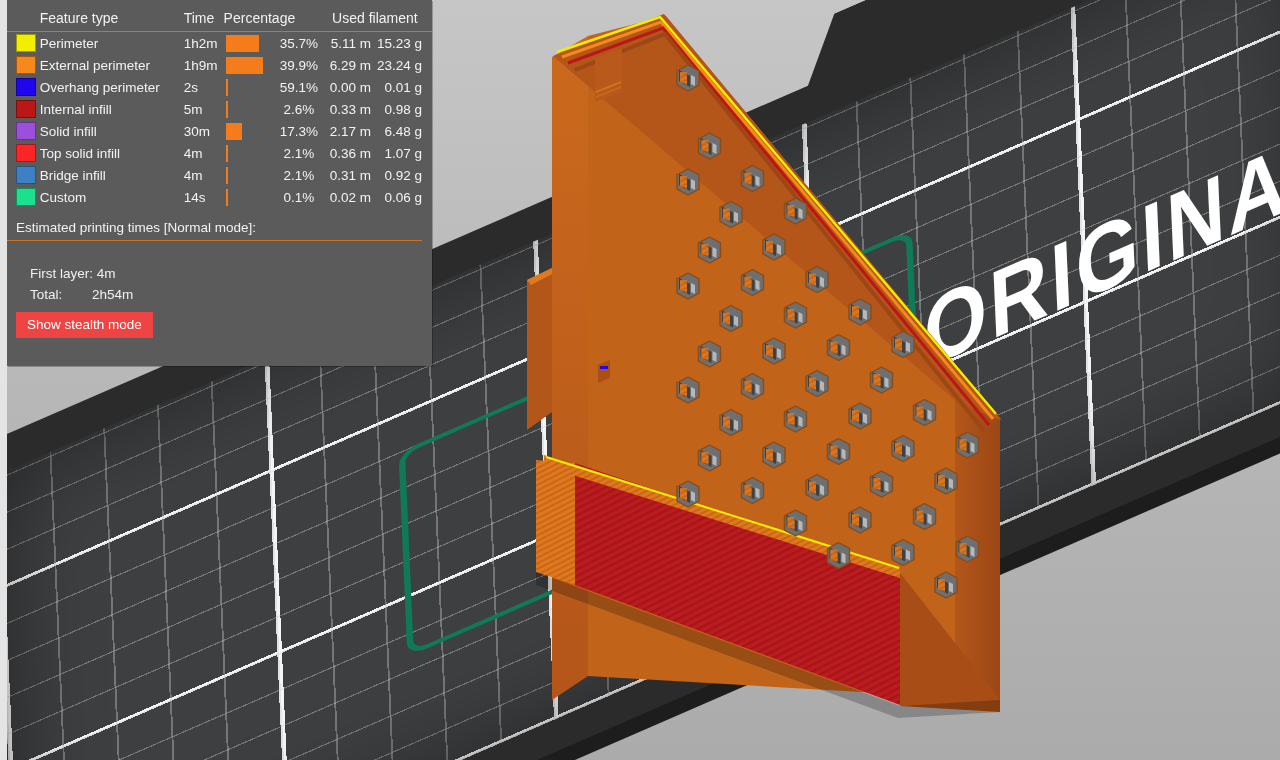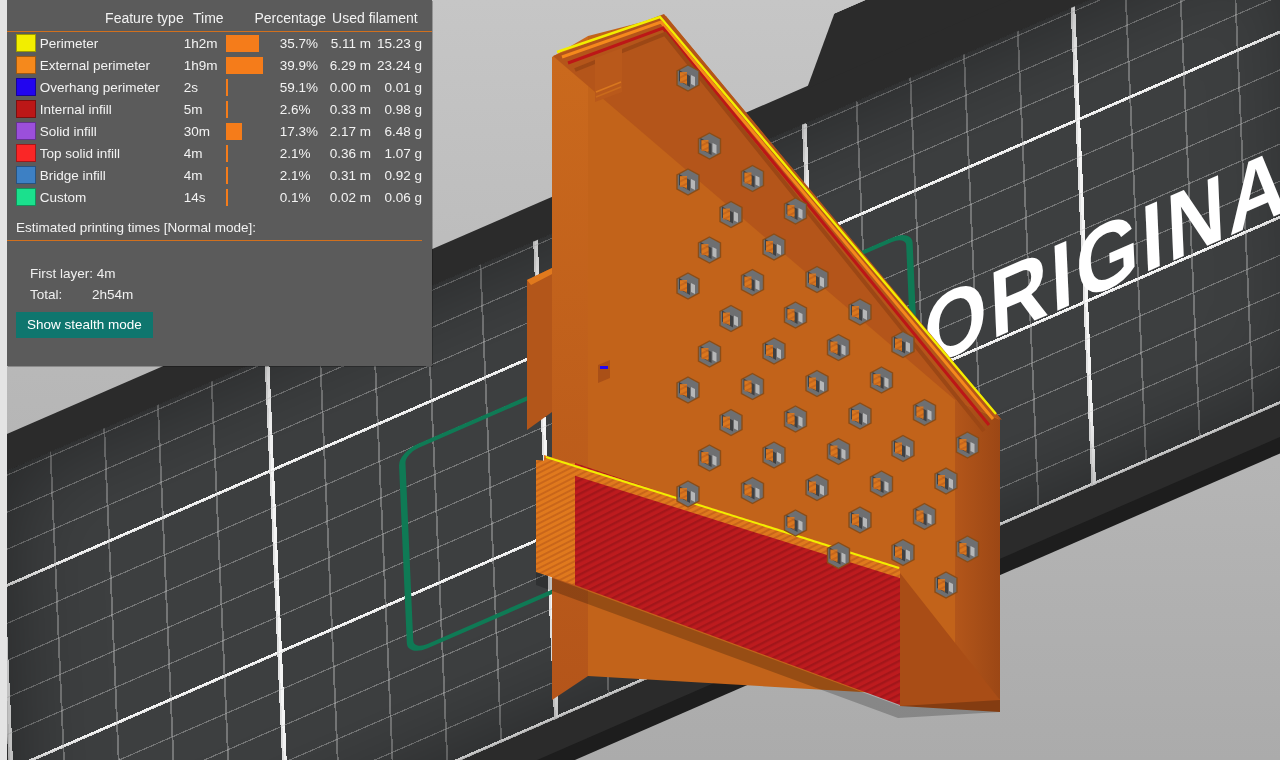--- a/index.html
+++ b/index.html
@@ -88,34 +88,34 @@
     width:425px; height:366px;
     background:#5b5b5b;
     color:#f0f0f0;
     font-size:13.5px;
     padding:8px 0 0 0;
     box-shadow:1px 1px 0 rgba(0,0,0,.25);
     z-index:20;
   }
   table.stats { width:100%; border-collapse:collapse; }
   table.stats th {
-    font-weight:400; text-align:right;
+    font-weight:400; text-align:left;
     padding:2px 0 5px 0; color:#f2f2f2; font-size:14px;
     white-space:nowrap;
   }
   .hdr-row th { border-bottom:1.4px solid #d1701e; }
   table.stats td {
     padding:2px 0; font-size:13.5px; color:#f3f3f3;
     white-space:nowrap; vertical-align:middle;
   }
   .c-sw   { width:34px; padding-left:9px !important; }
   .c-name { width:152px; }
   .c-time { width:42px;margin-left:45px; }
   .c-bar  { width:62px; }
-  .c-pct  { width:46px; text-align:left; padding-right:8px !important; }
+  .c-pct  { width:46px; text-align:center; padding-right:8px !important; }
   .c-len  { width:52px; text-align:right; padding-right:6px !important; }
   .c-wt   { width:54px; text-align:right; padding-right:10px !important; }
   .swatch {
     display:block; width:20px; height:18px;
     border:1px solid rgba(0,0,0,.35);
   }
   .bar-cell { padding-left:2px !important; }
   .bar {
     display:block; height:17px; background:#f57c1a;
     min-width:2px;
@@ -124,21 +124,21 @@
   .sect-title {
     padding:9px 0 5px 9px; font-size:13.5px; color:#f2f2f2;
     border-bottom:1.4px solid #d1701e;
     margin:3px 10px 16px 0;
   }
   .times { padding:7px 0 0 23px; }
   .times .row { display:flex; font-size:13.5px; padding:2px 0 4px 0; }
   .times .lab { min-width:62px; }
   #stealth-btn {
     display:inline-block; margin:6px 0 0 9px;
-    background:#0f766e; color:#fff;
+    background:#ef4444; color:#fff;
     border:none; font-size:13.5px;
     padding:5px 11px 6px 11px;
     font-family:"Liberation Sans", sans-serif;
     cursor:pointer;
   }
   #left-edge {
     position:absolute; left:0; top:0; width:7px; height:760px;
     background:#e4e4e4; z-index:30;
   }
 </style>

